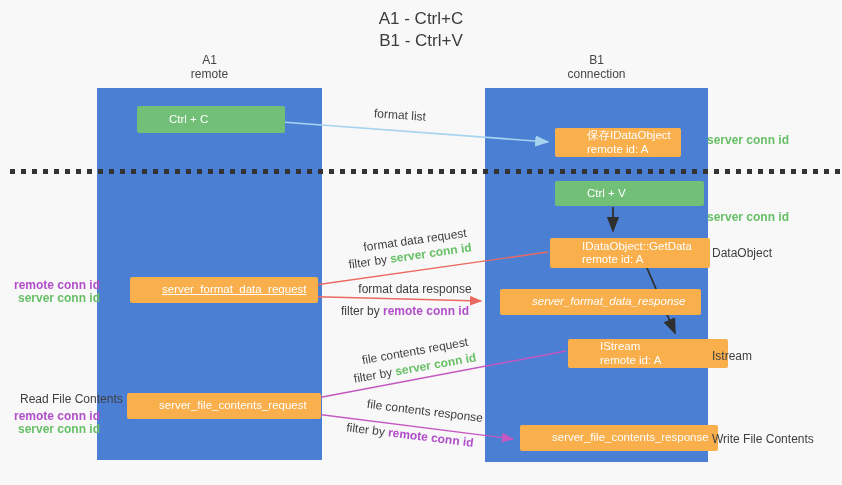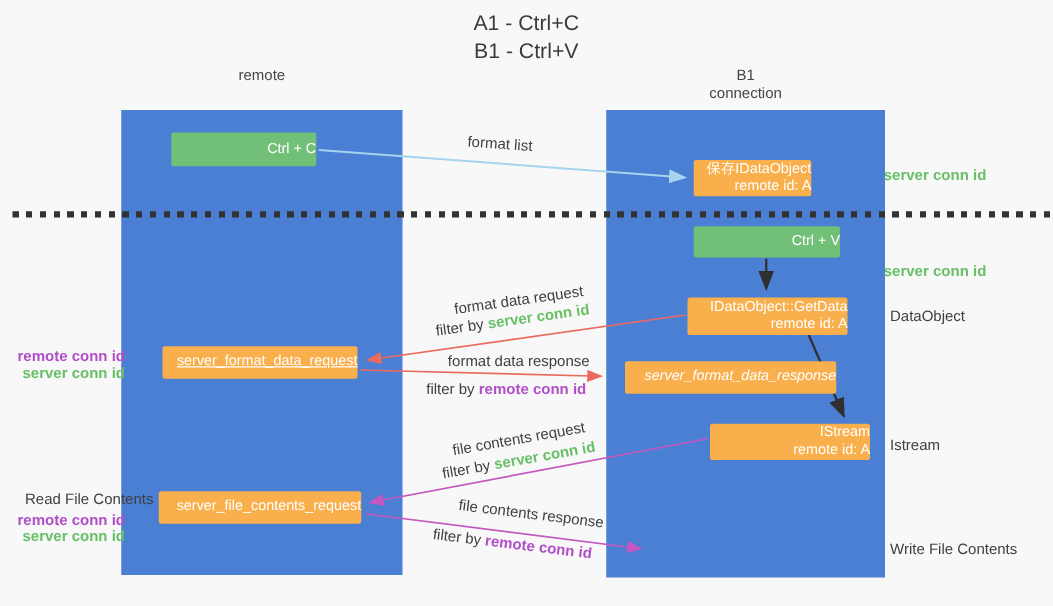--- a/index.html
+++ b/index.html
@@ -6,23 +6,23 @@
   .canvas{
     position:relative;width:842px;height:485px;background:#f8f8f8;
     font-family:"Liberation Sans", sans-serif;overflow:hidden;color:#3d3d3d;
   }
   .title{position:absolute;left:0;top:8px;width:842px;text-align:center;
     font-size:17px;line-height:22px;color:#3b3b3b;}
   .colhdr{position:absolute;text-align:center;font-size:12px;line-height:14px;color:#464646;}
   .col{position:absolute;background:#4a7fd3;}
   .dotted{position:absolute;left:10px;top:169px;height:5px;width:832px;
     background:repeating-linear-gradient(90deg,#333 0 5px,transparent 5px 11px);}
-  .node{position:absolute;display:flex;flex-direction:column;align-items:flex-end;
+  .node{position:absolute;display:flex;flex-direction:column;align-items:flex-start;
     justify-content:center;color:#fff;text-align:center;font-size:11.5px;
-    line-height:13.5px;border-radius:2px;}
+    line-height:13.5px;border-radius:2px;padding-left:32px;}
   .green{background:#72c077;}
   .orange{background:#f9af4c;}
   .lbl{position:absolute;font-size:12px;white-space:nowrap;color:#3f3f3f;}
   .ctr{text-align:center;}
   .rt{text-align:right;}
   .green-t{color:#67bf66;font-weight:bold;}
   .purple-t{color:#b14fc9;font-weight:bold;}
   .arrows{position:absolute;left:0;top:0;pointer-events:none;}
   .stack{line-height:13.5px;}
 </style>
@@ -30,20 +30,21 @@
 <body>
 
 <div class="canvas">
 
   <div class="title">
     <div>A1 - Ctrl+C</div>
     <div>B1 - Ctrl+V</div>
   </div>
 
   <div class="colhdr" style="left:97px;top:53px;width:225px;">
+    <div>A1</div>
     <div>remote</div>
   </div>
   <div class="colhdr" style="left:485px;top:53px;width:223px;">
     <div>B1</div>
     <div>connection</div>
   </div>
 
   <div class="col" style="left:97px;top:88px;width:225px;height:372px;"></div>
   <div class="col" style="left:485px;top:88px;width:223px;height:374px;"></div>
 
@@ -101,20 +102,23 @@
 
   <div class="node orange stack" style="left:568px;top:339px;width:128px;height:29px;">
     <div>IStream</div>
     <div>remote id: A</div>
   </div>
 
   <div class="node orange" style="left:127px;top:393px;width:162px;height:26px;">
     <div>server_file_contents_request</div>
   </div>
 
+  <div class="node orange" style="left:520px;top:425px;width:166px;height:26px;">
+    <div>server_file_contents_response</div>
+  </div>
 
   <div class="lbl green-t" style="left:707px;top:133px;">server conn id</div>
   <div class="lbl green-t" style="left:707px;top:210px;">server conn id</div>
   <div class="lbl" style="left:712px;top:246px;">DataObject</div>
   <div class="lbl" style="left:712px;top:349px;">Istream</div>
   <div class="lbl" style="left:712px;top:432px;">Write File Contents</div>
 
   <div class="lbl rt" style="left:0;top:279px;width:100px;line-height:13px;">
     <div class="purple-t">remote conn id</div>
     <div class="green-t">server conn id</div>

